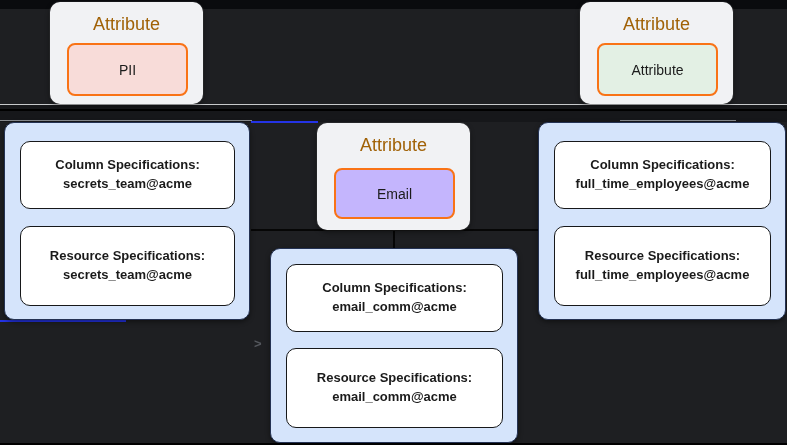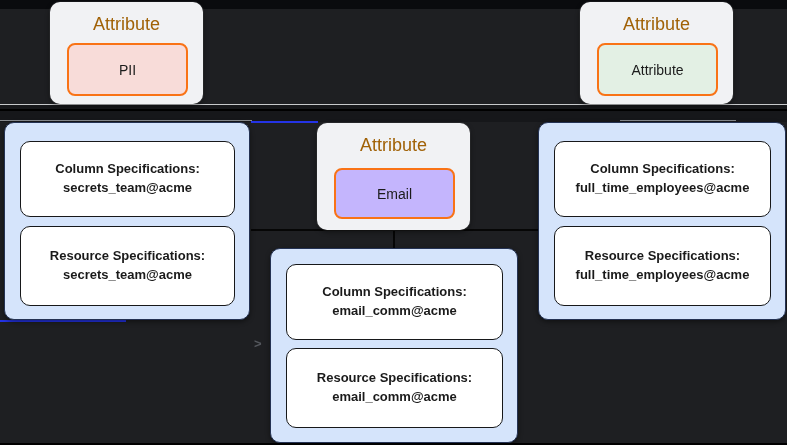--- a/index.html
+++ b/index.html
@@ -55,21 +55,21 @@
   .group-left   { left:4px;   top:122px; width:246px; height:198px; }
   .group-middle { left:270px; top:248px; width:248px; height:195px; }
   .group-right  { left:538px; top:122px; width:248px; height:198px; }
   .spec-box {
     position:absolute; left:15px; right:14px; background:#ffffff;
     border:1.5px solid #17181a; border-radius:10px;
     display:flex; flex-direction:column; align-items:center; justify-content:center;
     text-align:center; font-weight:700; font-size:13px; color:#1a1a1a; line-height:1.45;
     box-sizing:border-box;
   }
-  .spec-col { top:18px;  height:76px; }
+  .spec-col { top:18px;  height:68px; }
   .spec-res { top:103px; height:80px; }
   .group-middle .spec-col { top:15px; }
   .group-middle .spec-res { top:99px; }
 </style>
 </head>
 <body>
 
 <div class="canvas">
 
   <div class="layer band-top"></div>

